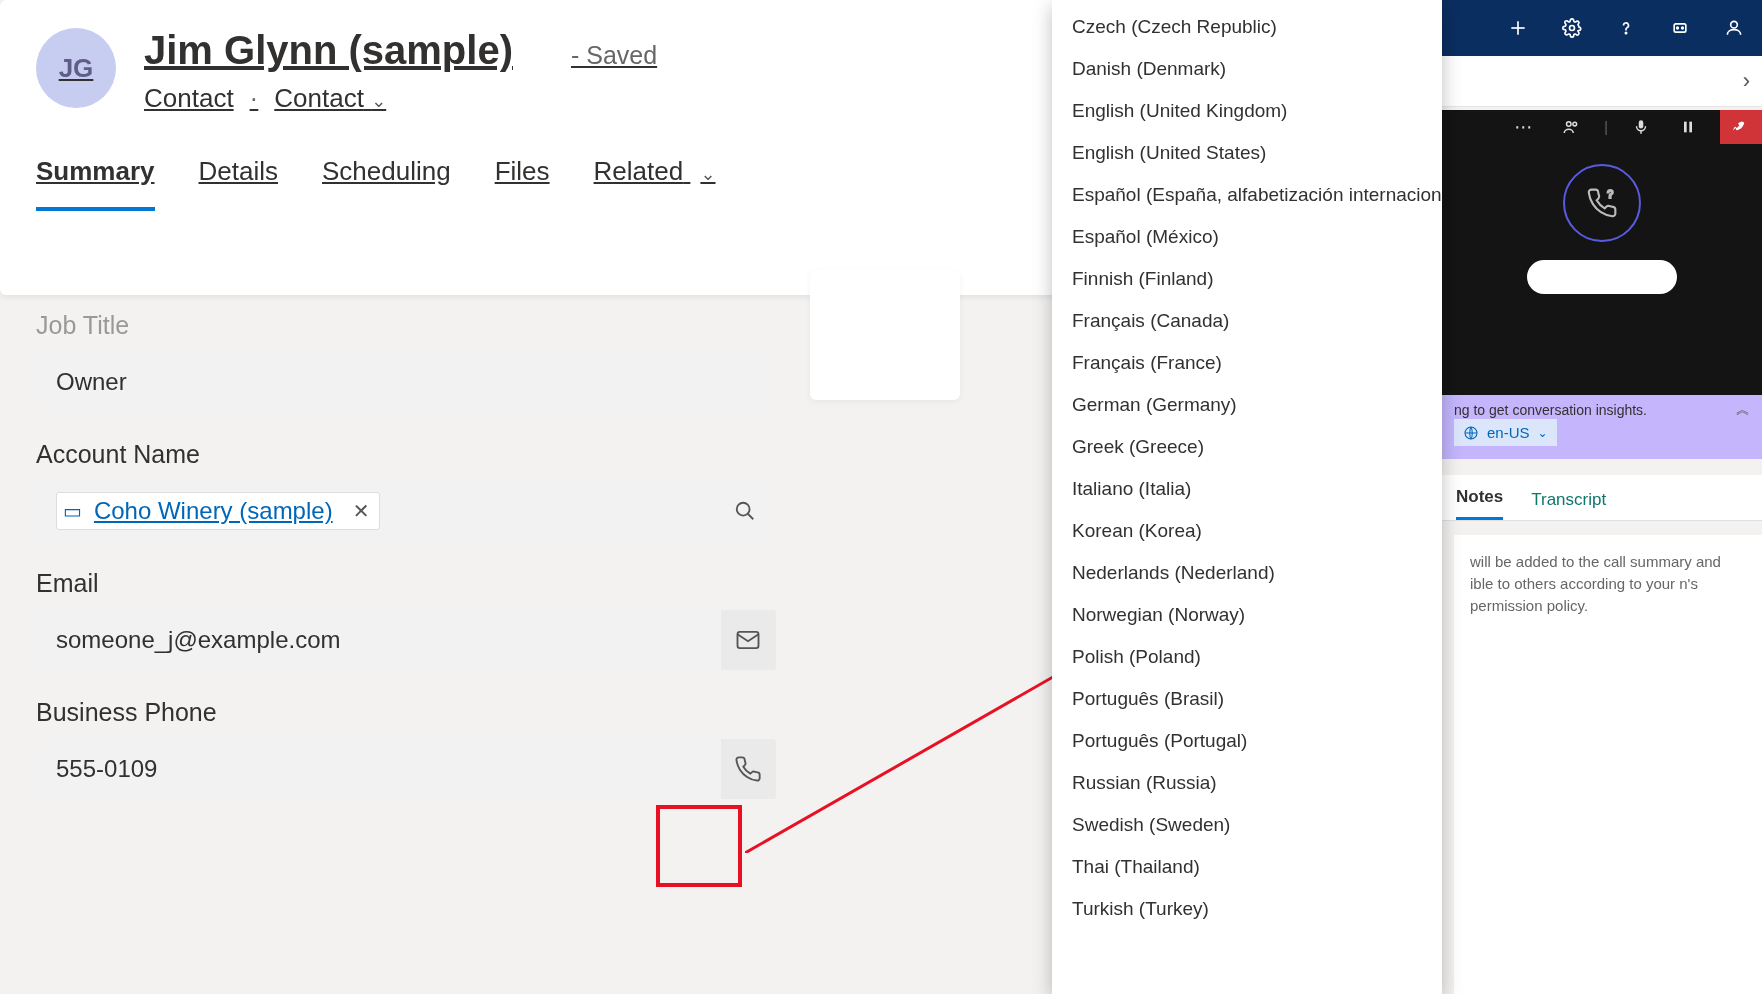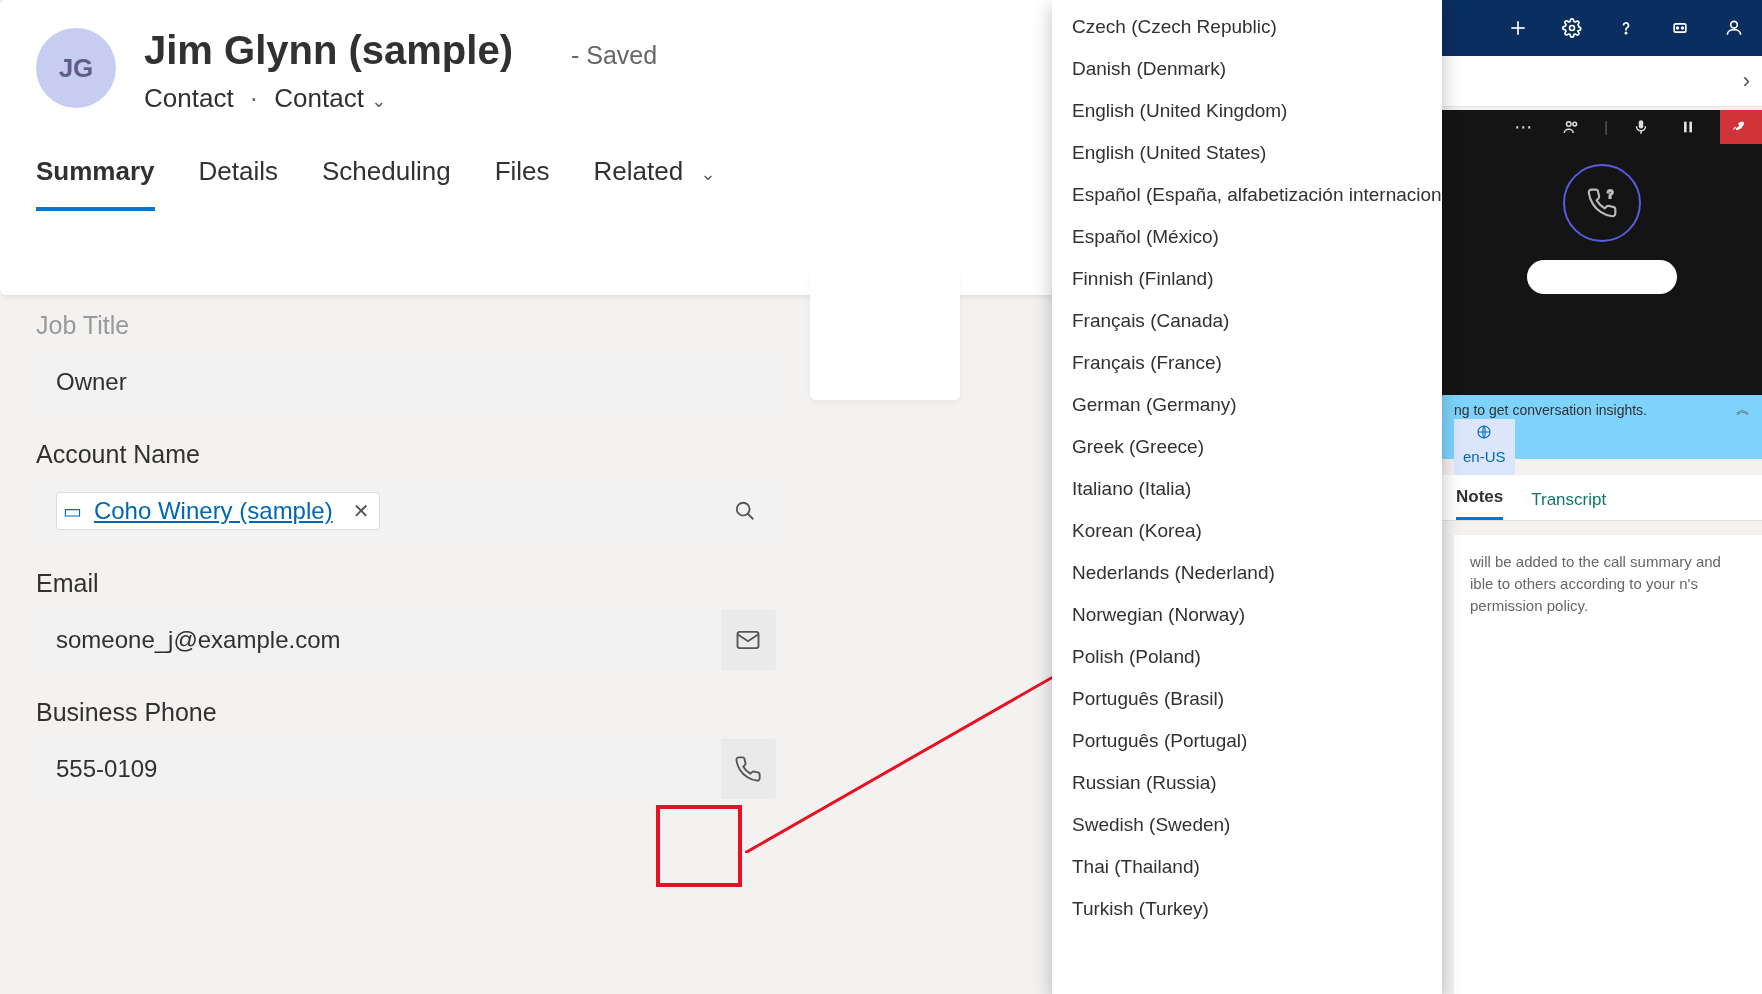--- a/index.html
+++ b/index.html
@@ -18,20 +18,21 @@
   .contact-card {
     position: absolute;
     left: 0;
     top: 0;
     width: 1084px;
     height: 295px;
     background: #fff;
     border-radius: 6px;
     box-shadow: 0 2px 6px rgba(0,0,0,.08);
     padding: 28px 36px 0 36px;
+    text-decoration: underline;
   }
   .header-row { display: flex; align-items: flex-start; gap: 28px; }
   .avatar {
     width: 80px; height: 80px; border-radius: 50%;
     background: #c7cdf0; color: #605d8b;
     font-size: 26px; font-weight: 600;
     display:flex; align-items:center; justify-content:center;
   }
   .title-block .title-line { display:flex; align-items: baseline; gap:14px;justify-content:flex-end; }
   .title-block h1 { font-size: 40px; font-weight: 600; color:#323130; }
@@ -138,32 +139,31 @@
   }
   .call-name-blob {
     width:150px; height:34px; background:#fff; border-radius:18px;
   }
 
   
   .insight-strip {
     position:absolute;
     right:0; top:395px;
     width:320px; height:64px;
-    background:#7dd3fc;
+    background:#c4b5fd;
     display:flex; flex-direction:column;
     padding:6px 12px;
     font-size:14px; color:#323130;
   }
   .insight-strip .row1 { display:flex; justify-content:space-between; align-items:center; }
   .lang-pill {
     display:inline-flex; align-items:center; gap:8px;
     background:#dbe6fb; color:#0067b8; font-size:15px;
     padding:4px 8px; cursor:pointer;
     border:1px solid transparent;
-    flex-direction:column;
   }
 
   
   .call-tabs {
     position:absolute;
     right:0; top:475px;
     width:320px; height:46px;
     background:#fff;
     display:flex; align-items:flex-end; gap:28px;
     padding:0 14px;

